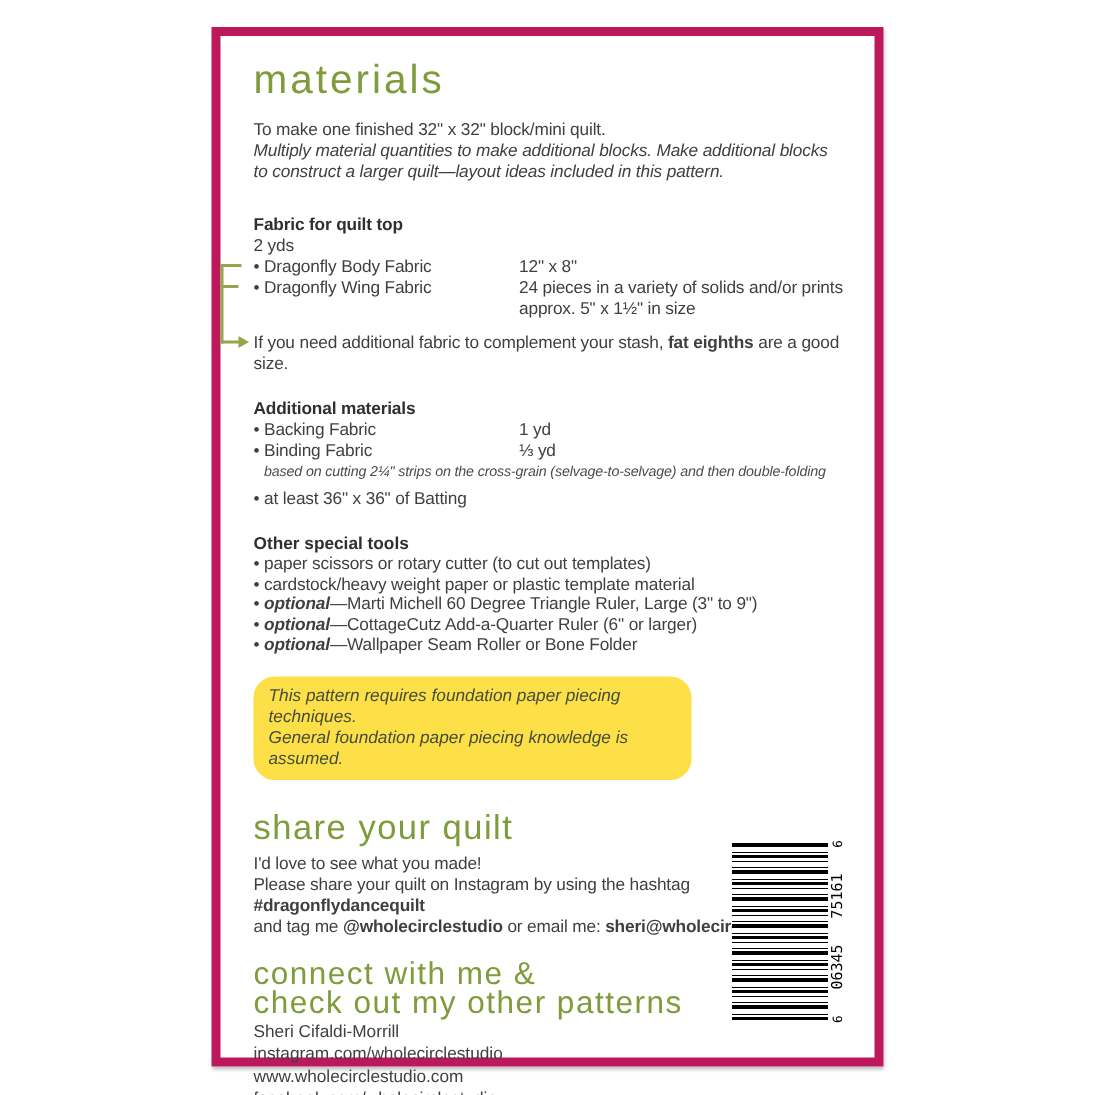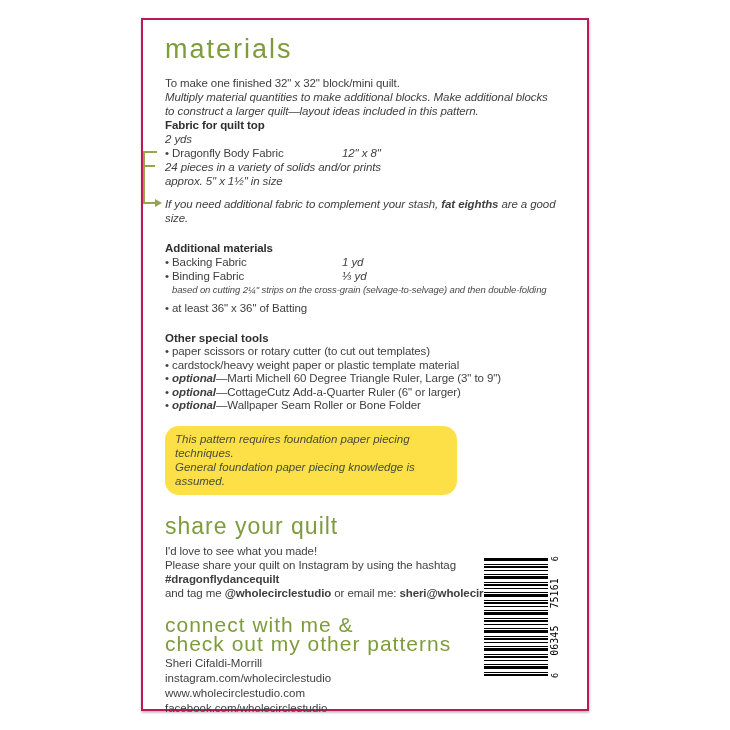--- a/index.html
+++ b/index.html
@@ -3,38 +3,38 @@
 <meta charset="utf-8">
 <style>
   html,body{margin:0;padding:0;}
   body{
     width:730px;height:730px;background:#ffffff;position:relative;
     font-family:"Liberation Sans","DejaVu Sans",sans-serif;color:#3f3f3f;
     -webkit-font-smoothing:antialiased;
   }
   .card{
     position:absolute;left:141px;top:18px;width:448px;height:693px;
-    background:#fff;border:2px solid #be185d;box-sizing:border-box;
+    background:#fff;border:6px solid #be185d;box-sizing:border-box;
     box-shadow:0 2px 2px rgba(0,0,0,.20),2px 1px 2px rgba(0,0,0,.08);
     padding:12px 18px 0 22px;
   }
   .green-h{color:#7e9c3c;font-weight:400;margin:0;}
   .h1{font-size:27px;letter-spacing:2px;line-height:30px;margin-top:2px;}
   .h2-share{font-size:23px;letter-spacing:1px;line-height:25px;margin-top:19px;}
   .h2-connect{font-size:21px;letter-spacing:1px;line-height:19px;margin-top:15px;}
   .body-txt{font-size:11.5px;line-height:14px;letter-spacing:-0.1px;}
   p{margin:0;}
   .intro{margin-top:12px;}
   .sec-h{font-weight:bold;font-size:11.5px;line-height:14px;color:#2f2f2f;margin:0;}
-  .fabric-block{position:relative;}
+  .fabric-block{position:relative;margin-top:21px;}
   .row{display:flex;line-height:14px;}
   .lbl{width:177px;flex:none;}
-  .val{flex:1;font-style:italic;}
+  .val{flex:1;}
   .val span{display:block;}
-  .arrow-note{margin-top:9px;font-style:italic;}
+  .arrow-note{margin-top:9px;}
   .b{font-weight:bold;}
   .i{font-style:italic;margin-top:44px;}
   .small-note{font-size:9.5px;font-style:italic;color:#4a4a4a;margin:1px 0 2px 7px;line-height:12px;}
   .batting{margin-top:5px;}
   .section{margin-top:16px;}
   ul.tools{list-style:none;margin:0;padding:0;}
   ul.tools li{line-height:13.5px;font-size:11.5px;letter-spacing:-0.1px;}
   ul.tools li::before{content:"• ";}
   ul.tools .opt{font-style:italic;font-weight:bold;}
   .notice-box{
@@ -84,20 +84,21 @@
           <span>2 yds</span>
         </span>
     </div>
     <div class="row">
       <span class="lbl">• Dragonfly Body Fabric</span>
       <span class="val">
           <span>12" x 8"</span>
         </span>
     </div>
     <div class="row">
+      <span class="lbl">• Dragonfly Wing Fabric</span>
       <span class="val">
         <span>24 pieces in a variety of solids and/or prints</span>
         <span>approx. 5" x 1½" in size</span>
       </span>
     </div>
     <p class="arrow-note">
       <span>If you need additional fabric to complement your stash, </span><span class="b">fat eighths</span><span> are a good size.</span>
     </p>
     <div class="bracket-main"></div>
     <div class="bracket-stub2"></div>

